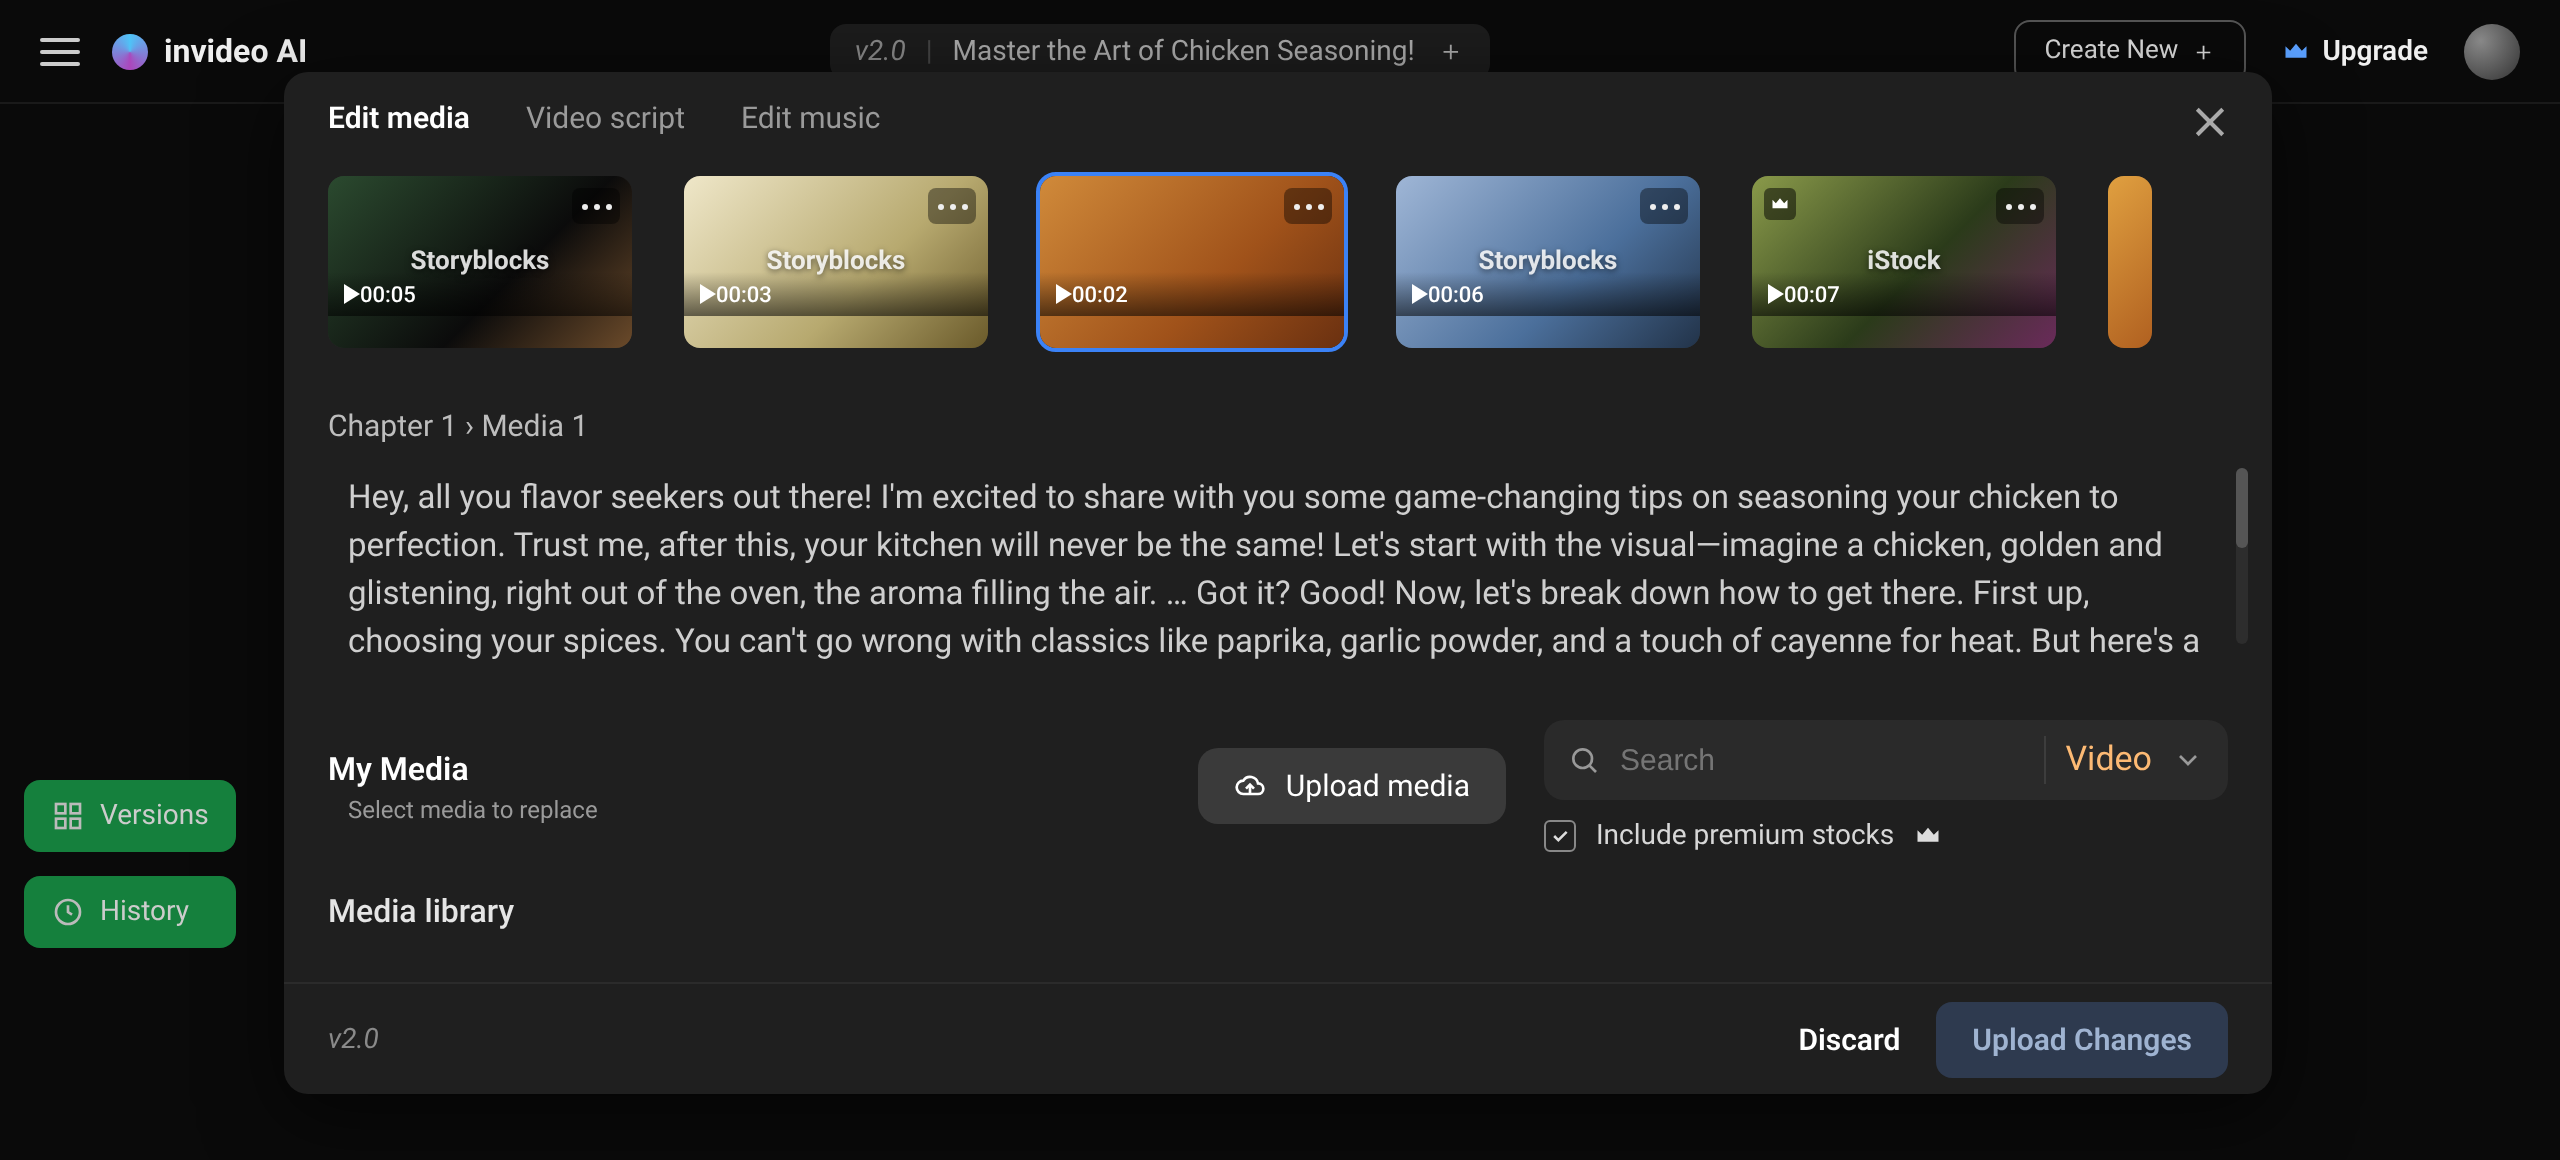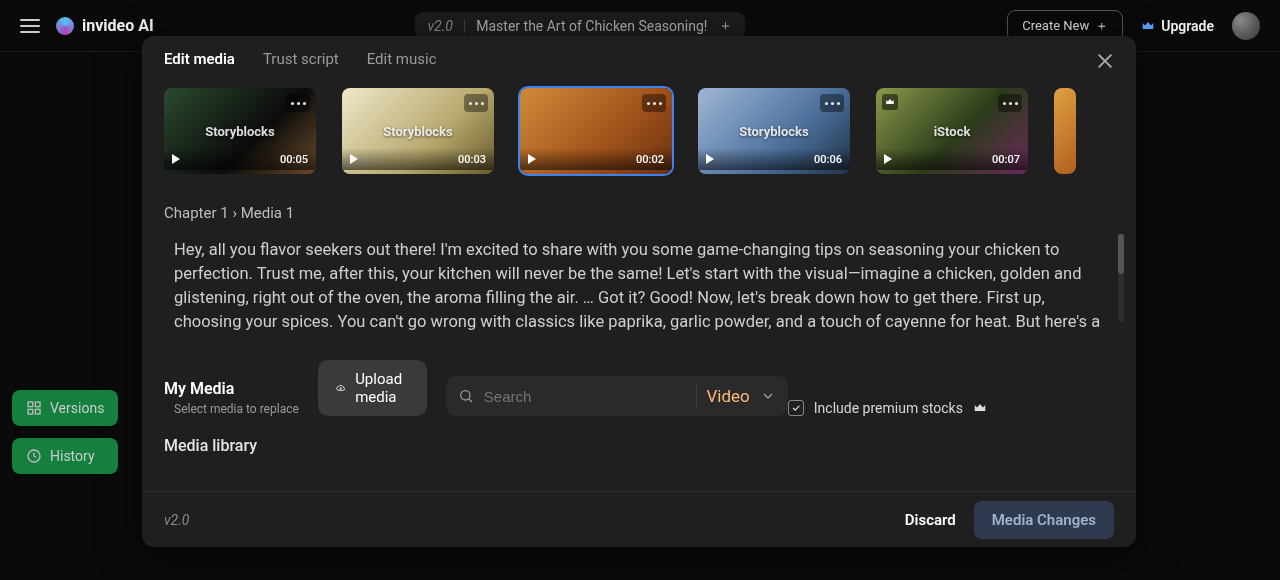--- a/index.html
+++ b/index.html
@@ -61,21 +61,21 @@
   
   .clips { display:flex; gap:26px; padding:10px 22px 18px; overflow:hidden;}
   .clip { position:relative; width:152px; height:86px; border-radius:8px; background:#2a2a2a; overflow:hidden; flex: 0 0 auto;}
   .clip.selected { outline:2px solid #3b82f6; outline-offset:0;}
   .clip .bg { position:absolute; inset:0; }
   .clip .more { position:absolute; top:6px; right:6px; width:24px; height:18px; border-radius:4px; background:rgba(0,0,0,0.4); display:flex; align-items:center; justify-content:center; gap:3px;}
   .clip .more b{width:3px;height:3px;border-radius:50%;background:#eee;display:block;}
   .clip .watermark { position:absolute; top:50%; left:50%; transform:translate(-50%,-50%); font-weight:700; color:rgba(255,255,255,0.85); font-size:13px; text-shadow:0 1px 3px rgba(0,0,0,0.6);}
   .clip .premium-badge { position:absolute; top:6px; left:6px; width:16px;height:16px; background:rgba(0,0,0,0.5); border-radius:3px; display:flex; align-items:center; justify-content:center;}
   .clip .premium-badge svg{width:10px;height:10px;fill:#fff;}
-  .clip .footer { position:absolute; bottom:4px; left:0; right:0; height:22px; display:flex; align-items:center; justify-content:space-between; padding:0 8px; background:linear-gradient(transparent, rgba(0,0,0,0.55));}
+  .clip .footer { position:absolute; bottom:16px; left:0; right:0; height:22px; display:flex; align-items:center; padding:0 8px; background:linear-gradient(transparent, rgba(0,0,0,0.55));}
   .clip .play { width:0; height:0; border-left:8px solid #fff; border-top:5px solid transparent; border-bottom:5px solid transparent;}
   .clip .dur { color:#fff; font-size:11px; font-weight:500;}
 
   
   .bg1{background:linear-gradient(135deg,#2b4a2f,#0b0b0b 60%,#6b4a2a);}
   .bg2{background:linear-gradient(135deg,#efe7c9,#b7a96f 60%,#6a5a2a);}
   .bg3{background:linear-gradient(135deg,#d08a3a,#a0521a 60%,#6a3010);}
   .bg4{background:linear-gradient(135deg,#9fb6d6,#4b6f9b 60%,#223349);}
   .bg5{background:linear-gradient(135deg,#8a9a4a,#2b3b1a 55%,#6a2a5a);}
   .bg6{background:linear-gradient(135deg,#e0a040,#b06020);}
@@ -83,21 +83,21 @@
   
   .crumb { padding:12px 22px 8px; color:#bdbdbd; font-size:15px;}
   .script-wrap { margin:0 16px 0 16px; padding:8px 6px 8px 6px; position:relative;}
   .script-box {
     height:96px; overflow:hidden; padding:0 10px; color:#cfcfcf; font-size:16.5px; line-height:1.45;
   }
   .script-scroll { position:absolute; right:-4px; top:4px; width:6px; height:88px; background:#2d2d2d; border-radius:3px;}
   .script-scroll .thumb{position:absolute;left:0;top:0;width:6px;height:40px;background:#555;border-radius:3px;}
 
   
-  .mymedia { padding:18px 22px 4px; display:flex; align-items:flex-end; gap:19px;}
+  .mymedia { padding:18px 22px 4px; display:flex; align-items:center; gap:19px;}
   .mymedia-left { flex:0 0 auto;}
   .mymedia-left h3{ color:#fff; font-size:16px; font-weight:600;}
   .mymedia-left p{ color:#9a9a9a; font-size:12px; margin-top:4px;margin-left:10px;}
   .upload-btn { margin-left:auto; display:flex; align-items:center; gap:10px; background:#3a3a3a; border-radius:10px; padding:10px 18px; color:#fff; font-size:15px; cursor:pointer;}
   .upload-btn svg{width:16px;height:16px;stroke:#fff;fill:none;stroke-width:2;}
   .search-wrap { display:flex; align-items:center; background:#2a2a2a; border-radius:10px; height:40px; width:342px; padding:0 12px; gap:10px;}
   .search-wrap input{ flex:1; background:transparent; border:none; outline:none; color:#ddd; font-size:15px;}
   .search-wrap .divider{ width:1px; height:24px; background:#3d3d3d;}
   .search-wrap .kind{ color:#fdba74; font-size:17px; display:flex; align-items:center; gap:10px;}
   .search-wrap svg{ width:16px; height:16px; stroke:#999; fill:none; stroke-width:2;}
@@ -166,21 +166,21 @@
         <circle cx="12" cy="12" r="9"></circle>
         <path d="M12 7v5l3 2"></path>
       </svg>
     <span>History</span>
   </div>
 </div>
 
 <div class="modal">
   <div class="modal-tabs">
     <div class="modal-tab active">Edit media</div>
-    <div class="modal-tab">Trust script</div>
+    <div class="modal-tab">Video script</div>
     <div class="modal-tab">Edit music</div>
     <div class="modal-close"></div>
   </div>
 
   <div class="clips">
     <div class="clip">
       <div class="bg bg1"></div>
       <div class="more">
           <b></b>
           <b></b>
@@ -273,21 +273,21 @@
       <p>Select media to replace</p>
     </div>
     <div class="upload-btn">
       <svg viewBox="0 0 24 24">
           <path d="M7 18a5 5 0 010-10 6 6 0 0111 2 4 4 0 010 8H7z"></path>
           <path d="M12 12v6"></path>
           <path d="M9 14l3-3 3 3"></path>
         </svg>
       <span>Upload media</span>
     </div>
-    <div style="display:flex;flex-direction:row;align-items:flex-end">
+    <div style="display:flex;flex-direction:column;align-items:flex-end">
       <div class="search-wrap">
         <svg viewBox="0 0 24 24">
             <circle cx="11" cy="11" r="7"></circle>
             <path d="M21 21l-5-5"></path>
           </svg>
         <input placeholder="Search" style="">
         <div class="divider"></div>
         <div class="kind">
           <span>Video</span>
           <svg viewBox="0 0 24 24">
@@ -308,15 +308,15 @@
       </div>
     </div>
   </div>
 
   <div class="media-lib">Media library</div>
 
   <div class="modal-footer">
     <span class="ver">v2.0</span>
     <div class="spacer"></div>
     <div class="discard">Discard</div>
-    <div class="apply">Media Changes</div>
+    <div class="apply">Upload Changes</div>
   </div>
 </div>
 
 </body></html>

